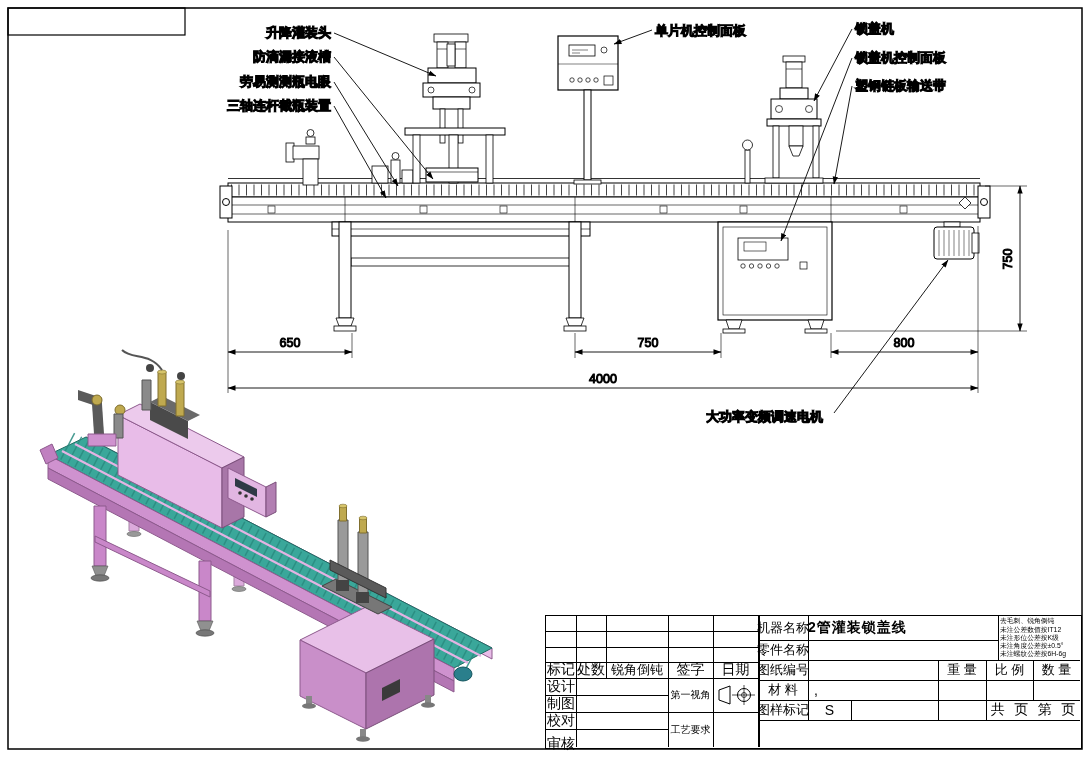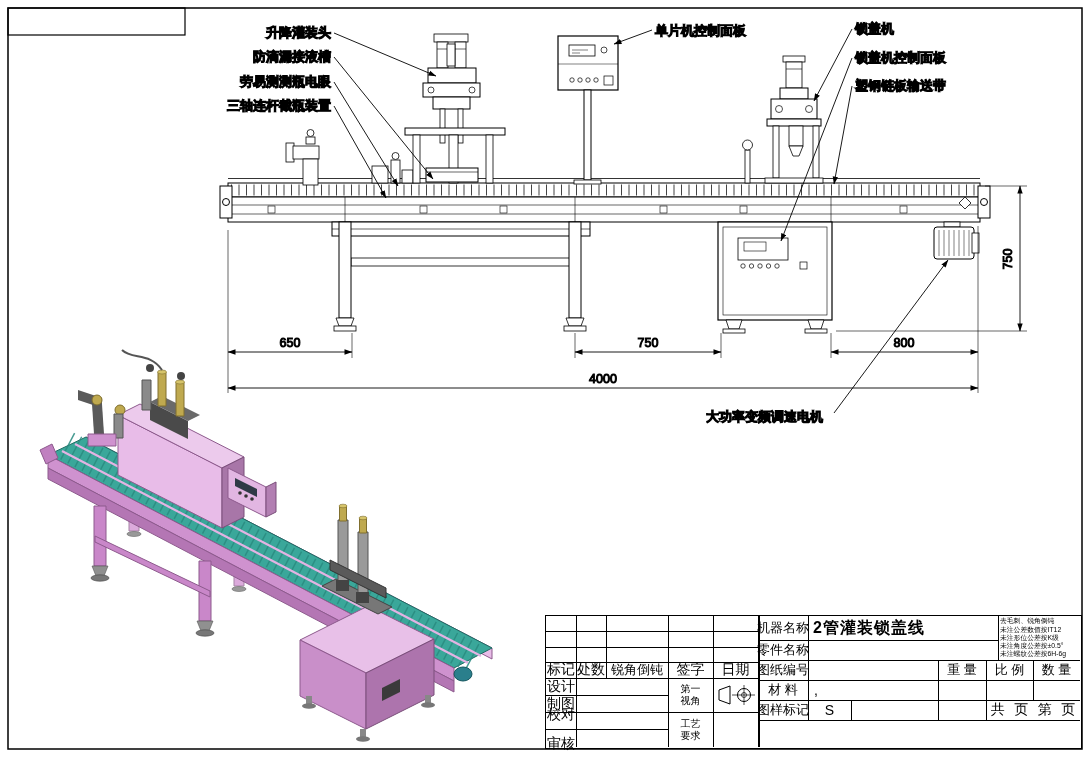--- a/index.html
+++ b/index.html
@@ -10,23 +10,23 @@
   .callout{font-size:13px;font-weight:bold;}
   .dim{font-size:12.5px;}
   
   .tb{position:absolute;left:545px;top:615px;width:537px;height:134px;
       border:1.5px solid #000;box-sizing:border-box;background:#fff;font-size:10.5px;color:#000;}
   .vl{position:absolute;width:1px;background:#000;}
   .hl{position:absolute;height:1px;background:#000;}
   .tbc{position:absolute;display:flex;align-items:center;justify-content:center;
        font-size:14px;color:#000;box-sizing:border-box;white-space:nowrap;}
   .tbc.small{font-size:13px;}
-  .tbc.big{font-size:16px;font-weight:bold;justify-content:flex-start;padding-left:5px;letter-spacing:1px;}
+  .tbc.big{font-size:14px;font-weight:bold;justify-content:flex-start;letter-spacing:1px;}
   .tbc.left{justify-content:flex-start;padding-left:6px;}
-  .tbc.twoline{flex-direction:column;line-height:12px;font-size:10px;}
+  .tbc.twoline{flex-direction:row;line-height:12px;font-size:10px;}
   .tbc.notes{flex-direction:column;align-items:flex-start;justify-content:center;
              font-size:6.8px;line-height:8.3px;padding:1px 2px;}
   .tbc.pages{justify-content:space-around;}
 </style>
 </head>
 <body>
 
 <div class="page">
 
 <svg width="1090" height="757" viewBox="0 0 1090 757">
@@ -359,21 +359,21 @@
   </div>
 
   <div class="tbc" style="left:0;top:46px;width:30px;height:16px">标记</div>
   <div class="tbc" style="left:30px;top:46px;width:30px;height:16px">处数</div>
   <div class="tbc small" style="left:60px;top:46px;width:62px;height:16px">锐角倒钝</div>
   <div class="tbc" style="left:122px;top:46px;width:45px;height:16px">签字</div>
   <div class="tbc" style="left:167px;top:46px;width:45px;height:16px">日期</div>
 
   <div class="tbc" style="left:0;top:62px;width:30px;height:17px">设计</div>
   <div class="tbc" style="left:0;top:79px;width:30px;height:17px">制图</div>
-  <div class="tbc" style="left:0;top:90px;width:30px;height:17px">校对</div>
+  <div class="tbc" style="left:0;top:96px;width:30px;height:17px">校对</div>
   <div class="tbc" style="left:0;top:113px;width:30px;height:30px">审核</div>
 
   <div class="tbc twoline" style="left:122px;top:62px;width:45px;height:34px">
     <div>第一</div>
     <div>视角</div>
   </div>
   <div class="tbc" style="left:167px;top:62px;width:45px;height:34px">
     <svg width="40" height="26" viewBox="0 0 40 26" style="position:static">
       <path d="M3,8 L14,4 L14,22 L3,18 Z" fill="none" stroke="#000"></path>
       <line x1="16" y1="13" x2="39" y2="13" stroke="#000" stroke-width="0.7"></line>

